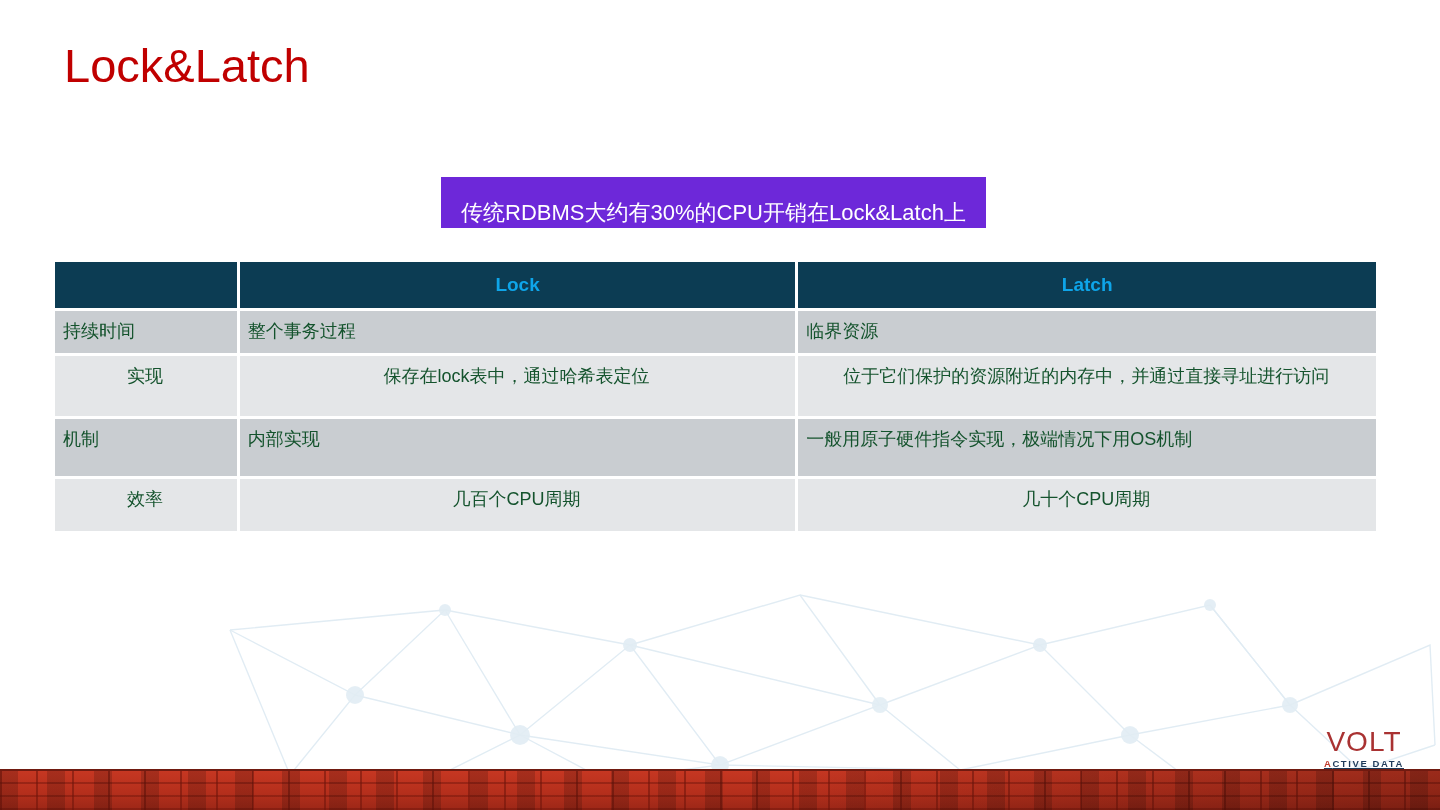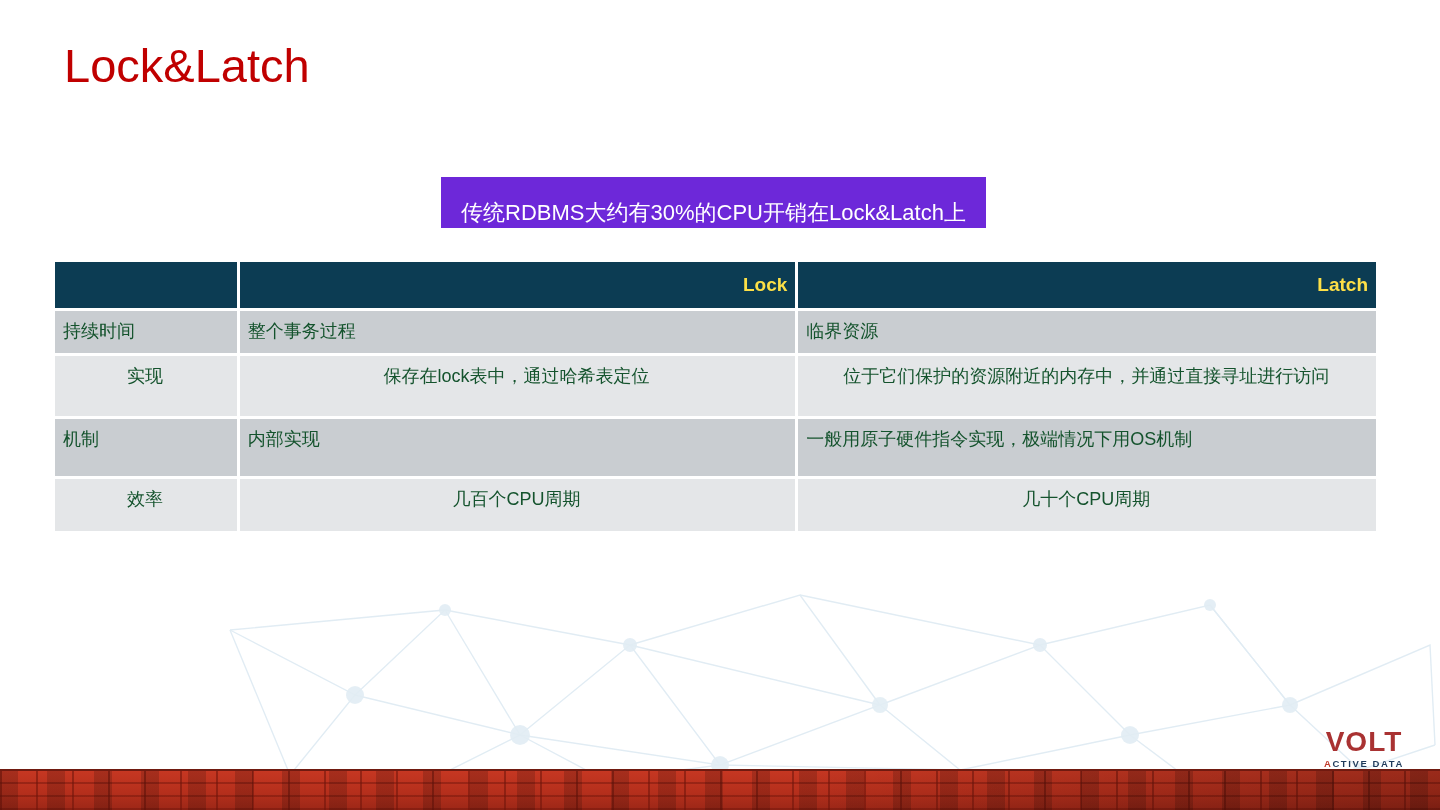--- a/index.html
+++ b/index.html
@@ -29,44 +29,45 @@
   
   table.cmp{
     position:absolute;left:52px;top:259px;width:1327px;
     border-collapse:separate;border-spacing:3px;
     table-layout:fixed;z-index:2;
   }
   table.cmp col.c1{width:181px;}
   table.cmp col.c2{width:553px;}
   table.cmp col.c3{width:575px;}
   table.cmp th{
-    background:#0C3C53;color:#fde047;text-align:right;
+    background:#0C3C53;color:#0ea5e9;text-align:center;
     font-size:19px;font-weight:bold;
     height:42px;padding:2px 8px 2px 8px;vertical-align:middle;margin-top:32px;
   }
   table.cmp td{
     font-size:18px;color:#14532d;
     vertical-align:top;padding:8px 10px 6px 8px;line-height:1.35;
   }
   tr.dark td{background:#C9CDD1;}
   tr.light td{background:#E4E6E8;text-align:center;}
   tr.h1{height:42px;} tr.h2{height:60px;} tr.h3{height:43px;}
   tr.h4{height:58px;} tr.h5{height:57px;} tr.h6{height:52px;}
   
   .logo{
     position:absolute;right:36px;top:728px;text-align:center;z-index:3;
     line-height:1;
   }
   .logo .volt{
-    font-size:28px;font-weight:bold;color:#A93232;letter-spacing:1px;
+    font-size:28px;font-weight:normal;color:#A93232;letter-spacing:1px;
     font-family:"Liberation Sans","DejaVu Sans",sans-serif;
   }
   .logo .sub{
     margin-top:3px;font-size:9.5px;font-weight:bold;letter-spacing:1.6px;
     color:#1F3B5B;
+    text-decoration:underline;
   }
   .logo .sub .a{color:#C0392B;}
   
   .bottom-bar{
     position:absolute;left:0;bottom:0;width:1440px;height:41px;z-index:4;
     border-top:2px solid #701A10;box-sizing:border-box;
     background-color:#B7301E;
     background-image:
       linear-gradient(90deg, rgba(0,0,0,0) 55%, rgba(0,0,0,0.22) 100%),
       repeating-linear-gradient(90deg, rgba(0,0,0,0.16) 0 18px, rgba(255,255,255,0.0) 18px 47px),

